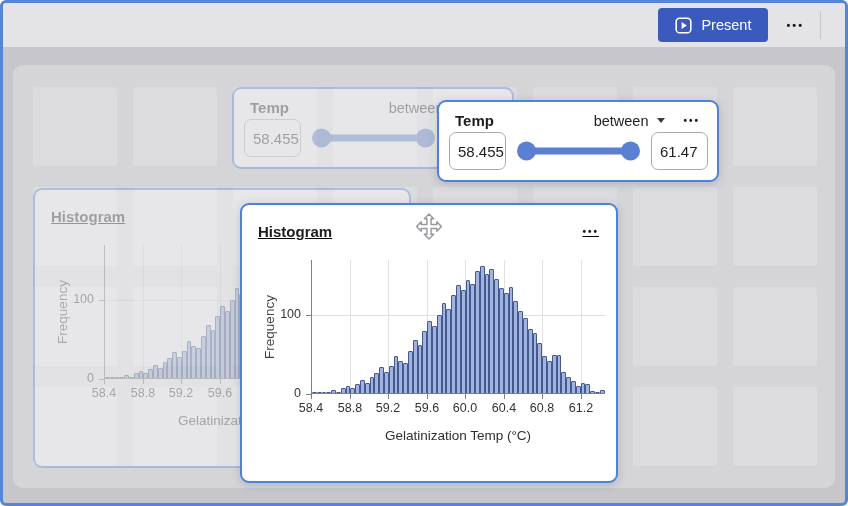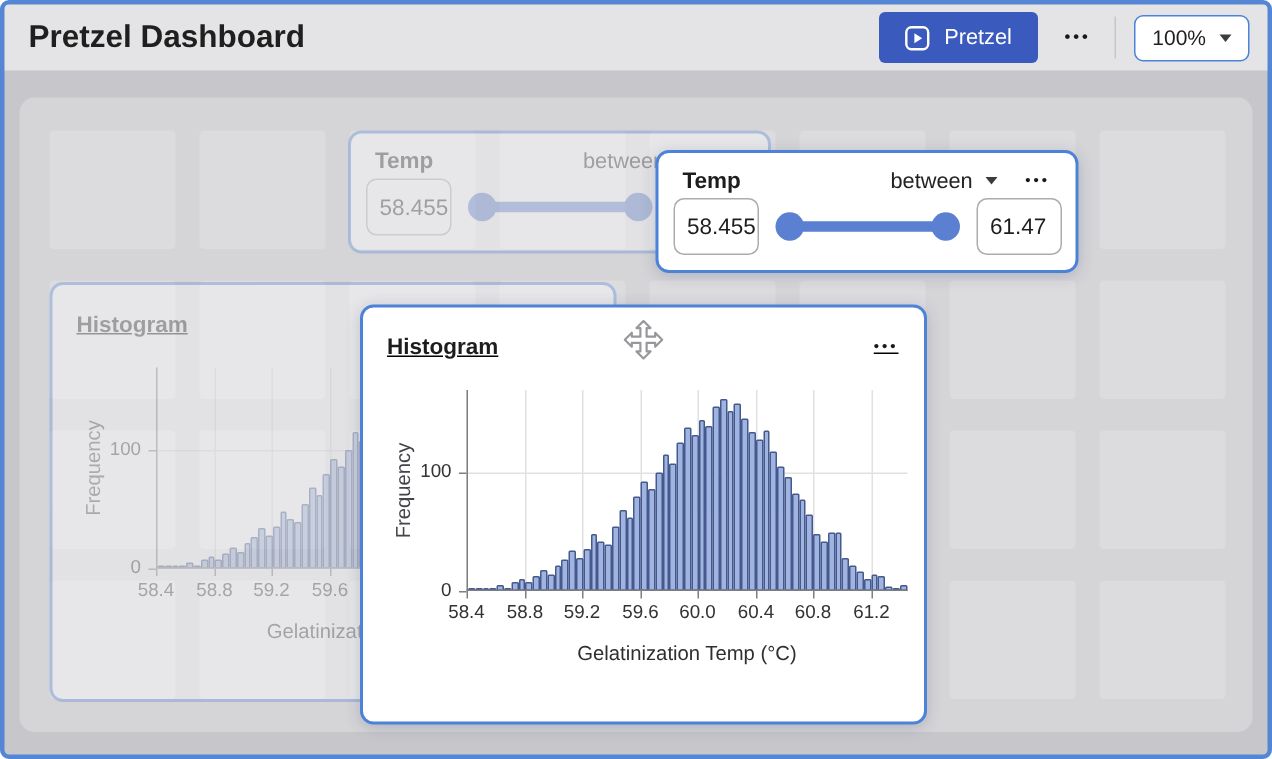--- a/index.html
+++ b/index.html
@@ -85,39 +85,34 @@
   .ytick-label { position: absolute; left: -52px; width: 42px; text-align: right; font-size: 12.5px; color: #333; }
   .xlabel { position: absolute; left: 216px; top: 183px; transform: translateX(-50%); font-size: 13.5px; color: #2f2f33; white-space: nowrap; }
   .ylabel { position: absolute; left: 27px; top: 82px; transform: translate(-50%,-50%) rotate(-90deg); font-size: 13.5px; color: #44444a; white-space: nowrap; }
 </style>
 </head>
 <body>
 
 <div class="window">
 
   <header class="hdr">
-    <div class="hdr-title">Pretzel Dashboard</div>
 
 
     <div class="hdr-right">
       <button class="present-btn">
         <span style="display:flex;">
           <svg width="17" height="17" viewBox="0 0 17 17">
             <rect x="1.2" y="1.2" width="14.6" height="14.6" rx="3.4" fill="none" stroke="#fff" stroke-width="1.6"></rect>
             <path d="M6.6 5.1 L11.8 8.5 L6.6 11.9 Z" fill="#fff"></path>
           </svg>
         </span>
-        <span>Pretzel</span>
+        <span>Present</span>
       </button>
       <button class="dots-btn">•••</button>
       <div class="vdiv"></div>
-      <button class="zoom-btn">
-        <span>100%</span>
-        <span class="caret"></span>
-      </button>
     </div>
   </header>
 
   <div class="canvas">
     <div class="panel" id="panel">
         <div class="tile" style="left: 20px; top: 22px;"></div>
         <div class="tile" style="left: 120px; top: 22px;"></div>
         <div class="tile" style="left: 220px; top: 22px;"></div>
         <div class="tile" style="left: 320px; top: 22px;"></div>
         <div class="tile" style="left: 420px; top: 22px;"></div>

